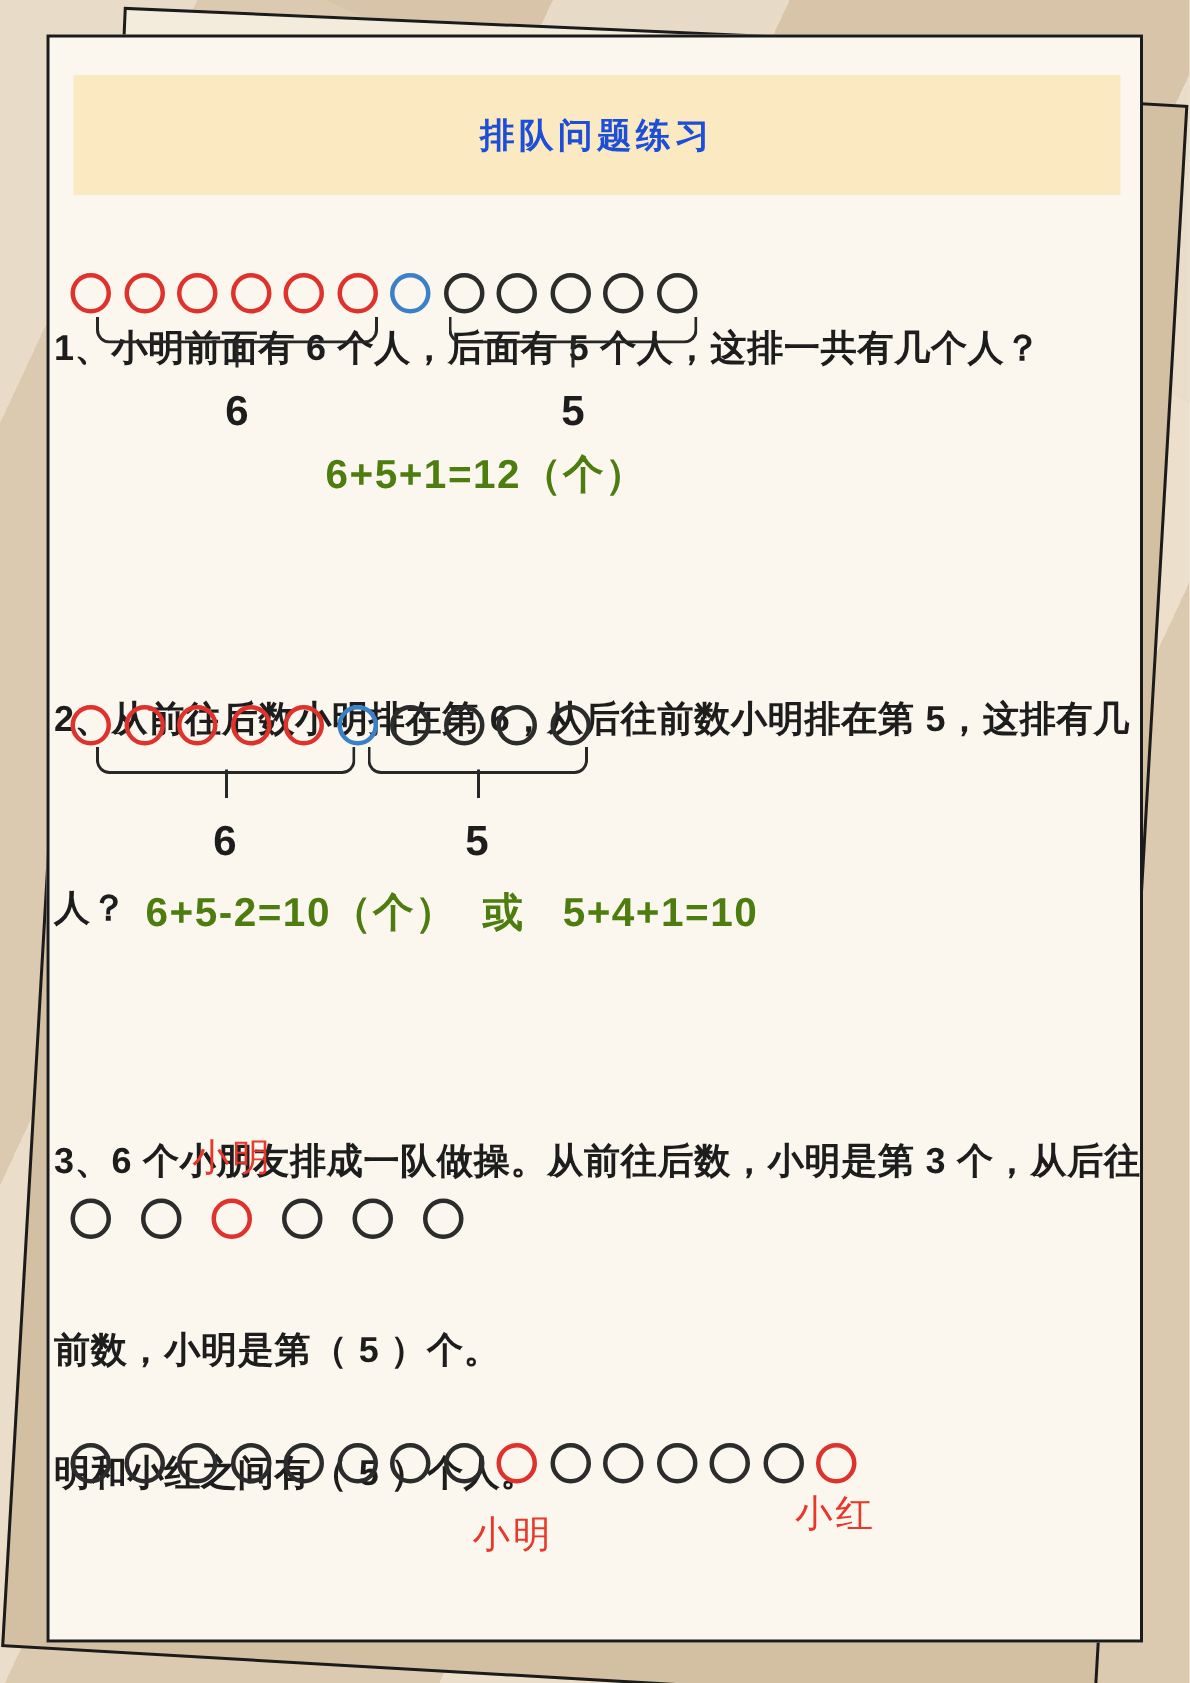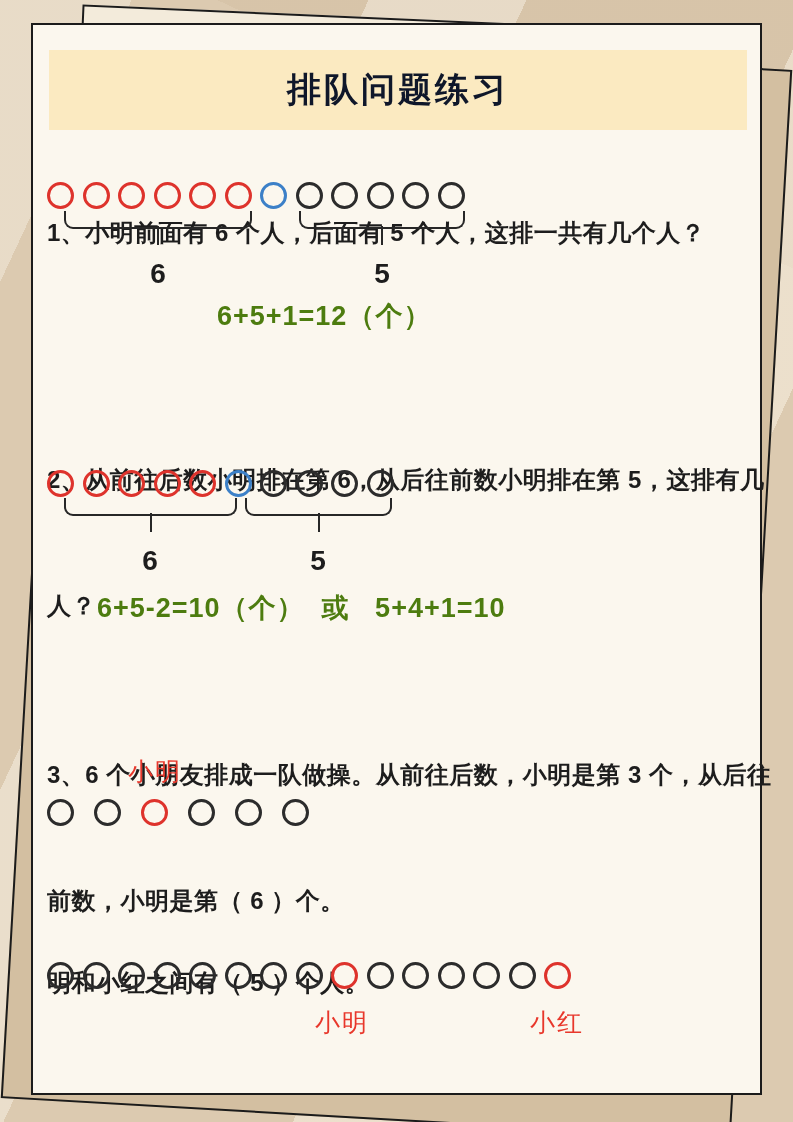--- a/index.html
+++ b/index.html
@@ -26,24 +26,24 @@
   }
   .card {
     position:absolute; left:31px; top:23px; width:731px; height:1072px;
     background:#fbf7ee; border:2.5px solid #1b1b1b;
   }
   .banner {
     position:absolute; left:16px; top:25px; width:698px; height:80px;
     background:#fbeac1; display:flex; align-items:center; justify-content:center;
   }
   .banner h1 {
-    font-size:34px; font-weight:700; color:#0f172a; letter-spacing:3px;
+    font-size:23px; font-weight:700; color:#1d4ed8; letter-spacing:3px;
   }
   .qtext {
-    position:absolute; left:14px; width:706px;
+    position:absolute; left:3px; width:706px;
     font-size:24px; font-weight:700; color:#1d1d1d;
     letter-spacing:0.5px; line-height:42px; white-space:pre;
   }
   .diagram { position:absolute; left:14px; width:706px; }
   .row { position:absolute; left:0; display:flex; gap:8.5px; }
   .row.wide { gap:20px; }
   .circle {
     flex:none; width:27px; height:27px; border-radius:50%;
     border:3px solid #2c2c2c; background:transparent;
   }
@@ -127,21 +127,21 @@
       </div>
     <div class="brace" style="left:17px; top:28px; width:173px;"></div>
     <div class="brace" style="left:198px; top:28px; width:147px;"></div>
     <div class="brace-label" style="left:63px; top:75px;">6</div>
     <div class="brace-label" style="left:231px; top:75px;">5</div>
     <div class="answer" style="left:50px; top:120px;">6+5-2=10（个）  或   5+4+1=10</div>
   </div>
 
   <div class="qtext" style="top:645px;">
     <div>3、6 个小朋友排成一队做操。从前往后数，小明是第 3 个，从后往</div>
-    <div>前数，小明是第（ 6 ）个。</div>
+    <div>前数，小明是第（ 5 ）个。</div>
   </div>
   <div class="diagram" style="top:730px; height:100px;">
     <div class="name-label" style="left:53px; top:0;">小明</div>
     <div class="row wide" style="top:44px;">
         <span class="circle black"></span>
         <span class="circle black"></span>
         <span class="circle red"></span>
         <span class="circle black"></span>
         <span class="circle black"></span>
         <span class="circle black"></span>
@@ -163,16 +163,16 @@
         <span class="circle black"></span>
         <span class="circle red"></span>
         <span class="circle black"></span>
         <span class="circle black"></span>
         <span class="circle black"></span>
         <span class="circle black"></span>
         <span class="circle black"></span>
         <span class="circle red"></span>
       </div>
     <div class="name-label" style="left:240px; top:44px;">小明</div>
-    <div class="name-label" style="left:455px; top:44px;">小红</div>
+    <div class="name-label" style="left:455px; top:30px;">小红</div>
   </div>
 
 </div>
 
 </body></html>

